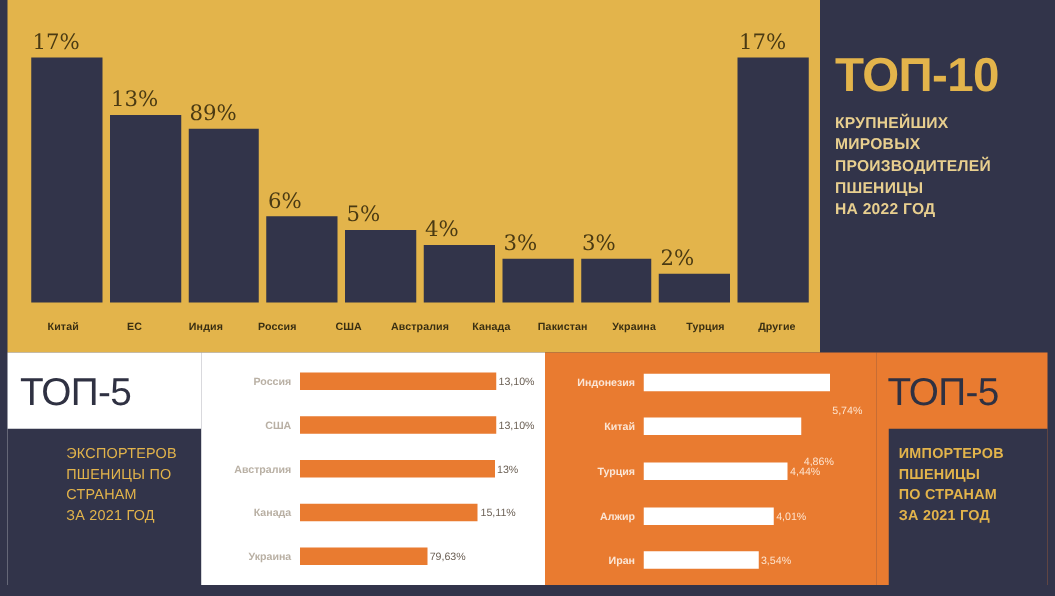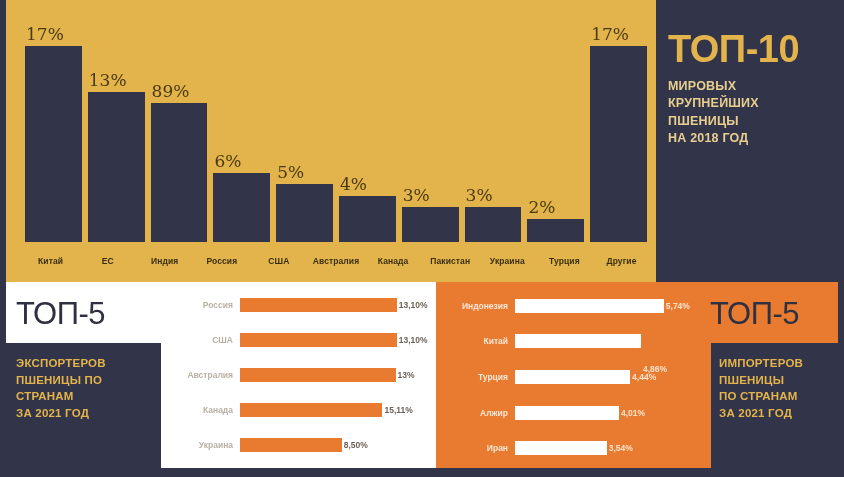--- a/index.html
+++ b/index.html
@@ -42,21 +42,21 @@
     display:flex;align-items:center;justify-content:space-between;
   }
   .x-label{
     flex:1 1 0;margin:0 3px;text-align:center;
     font-size:8.5px;color:#3a2f12;font-weight:600;
     letter-spacing:.1px;white-space:nowrap;
   }
 
   
   #top10-panel{
-    position:absolute;left:656px;top:0;width:188px;height:282px;
+    position:absolute;left:656px;top:12px;width:188px;height:282px;
     background:#32344a;
     padding:30px 0 0 12px;box-sizing:border-box;
   }
   #top10-heading{
     font-size:38px;font-weight:700;color:#e3b44b;
     letter-spacing:-.5px;line-height:1;margin-bottom:10px;
   }
   #top10-sub{
     font-size:12.5px;font-weight:700;color:#e8cf8f;
     line-height:1.38;letter-spacing:.2px;
@@ -78,22 +78,22 @@
     letter-spacing:-.5px;line-height:1;
     padding:16px 0 0 10px;
     font-family:"Liberation Sans",sans-serif;
   }
   #exp-dark{
     position:absolute;left:0;top:61px;width:155px;height:125px;
     background:#32344a;
     padding:12px 0 0 10px;box-sizing:border-box;
   }
   #exp-dark div{
-    font-size:11.5px;font-weight:700;color:#e3b44b;
-    line-height:1.45;letter-spacing:.2px;white-space:nowrap;
+    font-size:11.5px;font-weight:400;color:#e3b44b;
+    line-height:1.45;letter-spacing:.2px;white-space:nowrap;margin-left:37px;
   }
 
   
   #exp-chart{
     position:absolute;left:155px;top:0;width:275px;height:186px;
     background:#ffffff;
     display:flex;flex-direction:column;justify-content:space-around;
     padding:6px 0;box-sizing:border-box;
   }
   
@@ -114,21 +114,21 @@
   #exp-chart .h-label{color:#b9b0a4;}
   #imp-chart .h-label{color:#fbe6d6;}
   .h-track{position:relative;flex:1 1 auto;height:100%;}
   .h-bar{
     position:absolute;left:0;top:3px;height:14px;
   }
   #exp-chart .h-bar{background:#e97b30;}
   #imp-chart .h-bar{background:#ffffff;}
   .h-val{
     position:absolute;top:50%;transform:translateY(-50%);
-    font-size:8.5px;font-weight:700;white-space:nowrap;
+    font-size:8.5px;font-weight:400;white-space:nowrap;
     padding-left:2px;
   }
   #exp-chart .h-val{color:#6d6257;}
   #imp-chart .h-val{color:#fde3cd;}
 
   
   #imp-title-panel{
     position:absolute;left:695px;top:0;width:137px;height:186px;
     background:#e97b30;
   }
@@ -210,24 +210,25 @@
         <div class="x-label">Пакистан</div>
         <div class="x-label">Украина</div>
         <div class="x-label">Турция</div>
         <div class="x-label">Другие</div>
       </div>
   </div>
 
   <div id="top10-panel">
     <div id="top10-heading">ТОП-10</div>
     <div id="top10-sub">
+        <div>КРУПНЕЙШИХ</div>
         <div>МИРОВЫХ</div>
-        <div>КРУПНЕЙШИХ</div>
+        <div>ПРОИЗВОДИТЕЛЕЙ</div>
         <div>ПШЕНИЦЫ</div>
-        <div>НА 2018 ГОД</div>
+        <div>НА 2022 ГОД</div>
       </div>
   </div>
 
   <div id="bottom">
 
     <div id="exp-title-panel">
       <div id="exp-top5">ТОП-5</div>
       <div id="exp-dark">
           <div>ЭКСПОРТЕРОВ</div>
           <div>ПШЕНИЦЫ ПО</div>
@@ -262,31 +263,31 @@
           <div class="h-label">Канада</div>
           <div class="h-track">
             <div class="h-bar" style="width: 72.6718%;"></div>
             <div class="h-val" style="left: 72.6718%;">15,11%</div>
           </div>
         </div>
         <div class="hrow">
           <div class="h-label">Украина</div>
           <div class="h-track">
             <div class="h-bar" style="width: 51.9084%;"></div>
-            <div class="h-val" style="left: 51.9084%;">8,50%</div>
+            <div class="h-val" style="left: 51.9084%;">79,63%</div>
           </div>
         </div>
       </div>
 
     <div id="imp-chart">
         <div class="hrow">
           <div class="h-label">Индонезия</div>
           <div class="h-track">
             <div class="h-bar" style="width: 80%;"></div>
-            <div class="h-val" style="left: 80%;">5,74%</div>
+            <div class="h-val" style="left: 80%; margin-top: 22px;">5,74%</div>
           </div>
         </div>
         <div class="hrow">
           <div class="h-label">Китай</div>
           <div class="h-track">
             <div class="h-bar" style="width: 67.7352%;"></div>
             <div class="h-val" style="left: 67.7352%; margin-top: 28px;">4,86%</div>
           </div>
         </div>
         <div class="hrow">

